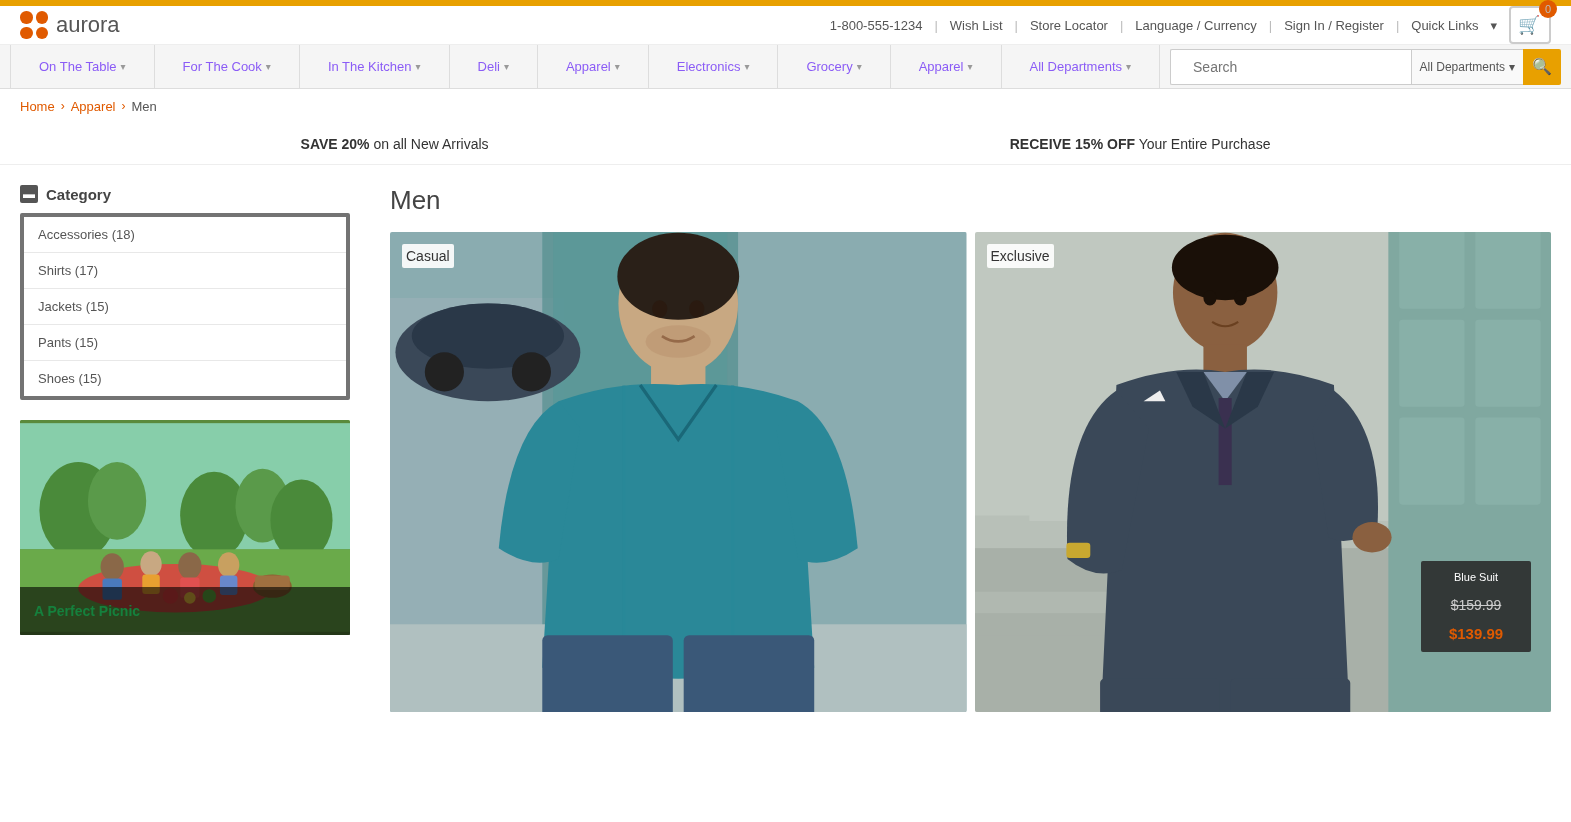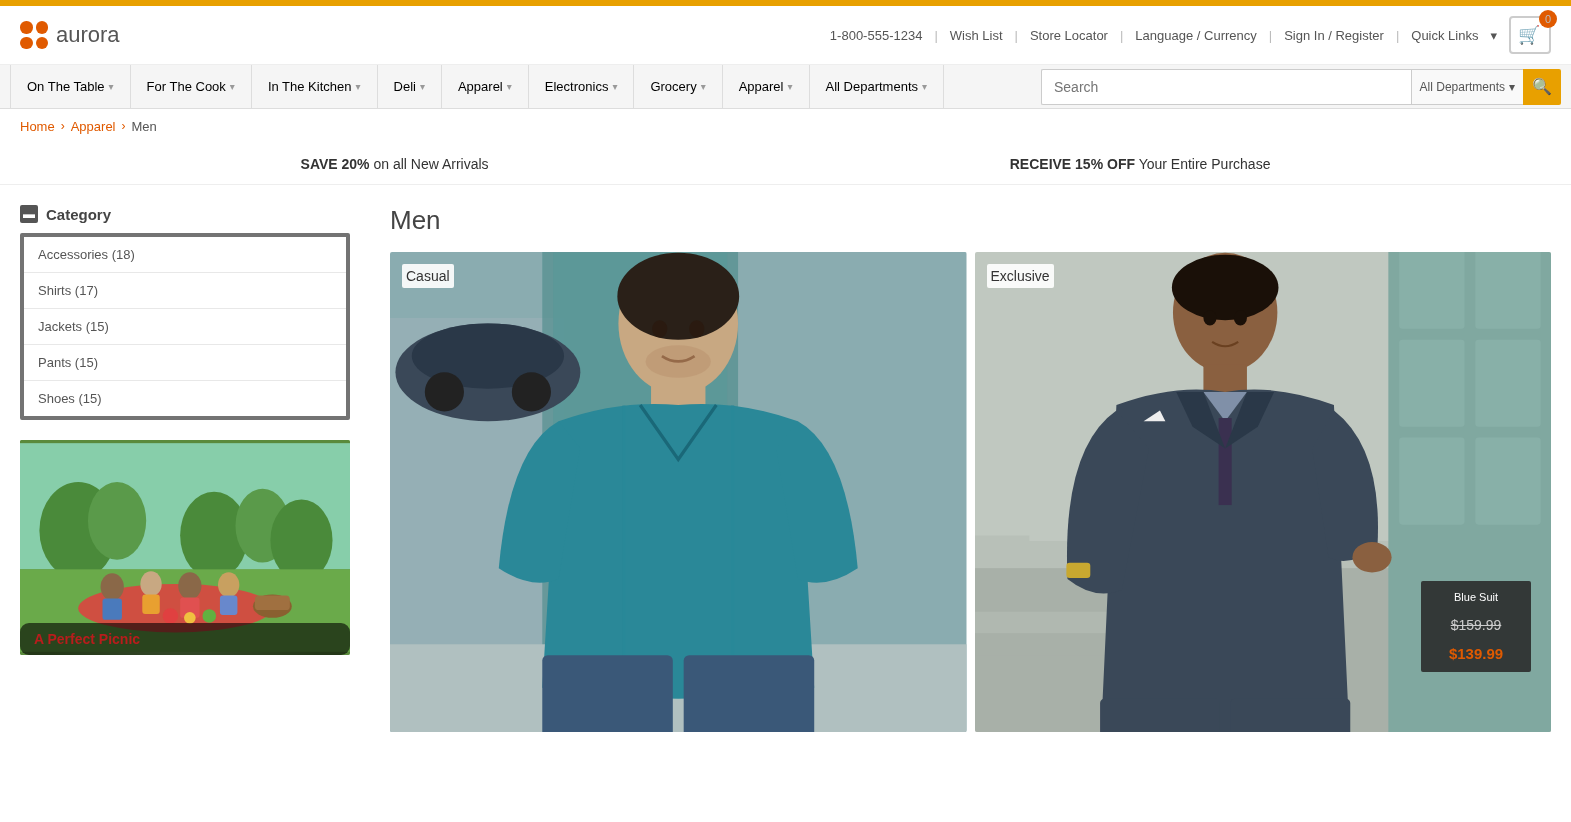--- a/index.html
+++ b/index.html
@@ -9,21 +9,21 @@
     .top-bar {
       height: 6px;
       background: #E8A000;
     }
 
     
     .header {
       display: flex;
       align-items: center;
       justify-content: space-between;
-      padding: 10px 20px;
+      padding: 0 20px;
       background: #fff;
       border-bottom: 1px solid #eee;
     }
     .logo {
       display: flex;
       align-items: center;
       gap: 8px;
       font-size: 22px;
       color: #555;
       font-weight: 300;
@@ -88,23 +88,23 @@
       display: flex;
       align-items: center;
       padding: 0 10px;
     }
     .nav-items {
       display: flex;
       align-items: center;
       flex: 1;
     }
     .nav-item {
-      padding: 14px 16px;
+      padding: 14px 28px;
       font-size: 13px;
-      color: #000000;
+      color: #8b5cf6;
       cursor: pointer;
       white-space: nowrap;
       border-right: 1px solid #ddd;
       display: flex;
       align-items: center;
       gap: 4px;
       position: relative;
     }
     .nav-item:first-child { border-left: 1px solid #ddd; }
     .nav-item::after {
@@ -118,21 +118,21 @@
       margin-left: 10px;
       flex: 1;
       max-width: 520px;
       height: 36px;
     }
     .search-input {
       flex: 1;
       height: 100%;
       border: 1px solid #ccc;
       border-right: none;
-      padding: 0 12px;
+      padding: 0 22px;
       font-size: 14px;
       outline: none;
       border-radius: 2px 0 0 2px;
     }
     .search-dept {
       height: 100%;
       border: 1px solid #ccc;
       border-right: none;
       padding: 0 8px;
       background: #f9f9f9;
@@ -247,25 +247,24 @@
       background:
         radial-gradient(ellipse at 50% 80%, #8aba6c 0%, #5a8a3c 60%);
       position: relative;
     }
     .sidebar-promo-label {
       position: absolute;
       bottom: 0;
       left: 0;
       right: 0;
       background: rgba(0,0,0,0.6);
-      color: #b91c1c;
-      padding: 8px 14px;
+      color: #15803d;
+      padding: 16px 14px;
       font-size: 14px;
       font-weight: bold;
-      border-radius: 9px;
     }
 
     
     .content-area {
       flex: 1;
       padding: 20px;
     }
     .page-title {
       font-size: 26px;
       font-weight: 300;

